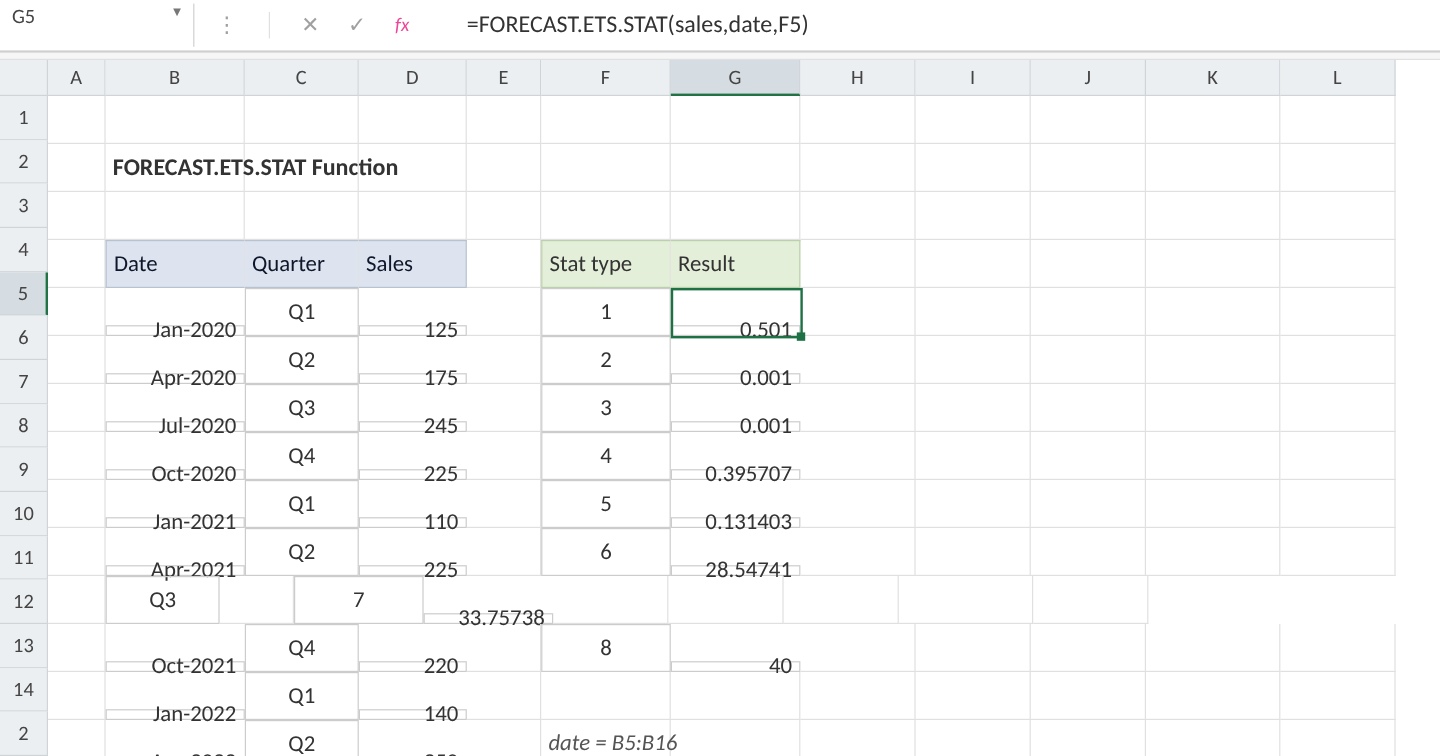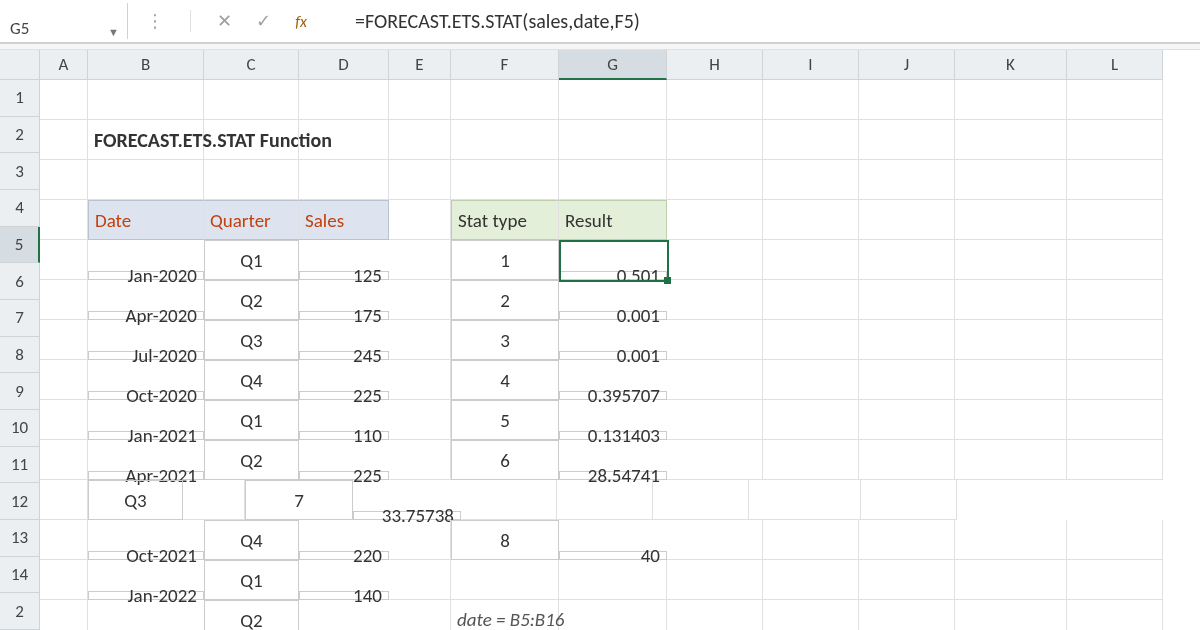--- a/index.html
+++ b/index.html
@@ -1,23 +1,23 @@
 <!DOCTYPE html>
 <html><head>
   <meta charset="utf-8">
   <style>
     * { box-sizing: border-box; margin: 0; padding: 0; }
     body { font-family: Calibri, "Segoe UI", Arial, sans-serif; background: #fff; overflow: hidden; }
     .app { width: 1200px; height: 630px; display: flex; flex-direction: column; }
     .formula-bar { display: flex; align-items: center; height: 44px; border-bottom: 2px solid #d0d0d0; background: #fff; }
-    .name-box { width: 128px; height: 36px; display: flex; align-items: flex-end; justify-content: space-between; padding: 0 8px 0 10px; border-right: 1px solid #d0d0d0; font-size: 17px; color: #444; }
+    .name-box { width: 162px; height: 36px; display: flex; align-items: flex-start; justify-content: space-between; padding: 0 8px 0 10px; border-right: 1px solid #d0d0d0; font-size: 17px; color: #444; }
     .name-box .dd { color: #777; font-size: 11px; }
     .fb-icons { display: flex; align-items: center; gap: 24px; padding: 0 18px; color: #a0a0a0; font-size: 18px; }
     .fb-icons .sep { width: 1px; height: 22px; background: #e0e0e0; margin: 0 2px; }
-    .fx { font-style: italic; font-size: 16px; color: #a16207; }
+    .fx { font-style: italic; font-size: 16px; color: #ec4899; }
     .formula-input { flex: 1; padding-left: 30px; font-size: 20px; color: #333; }
     .ruler-area { display: flex; height: 6px; background: #f6f6f6; border-bottom: 1px solid #e0e0e0; }
     .grid-wrap { flex: 1; display: flex; overflow: hidden; }
     .corner { width: 40px; height: 30px; background: #eceff1; border-right: 1px solid #cfd4d8; border-bottom: 1px solid #cfd4d8; }
     .col-headers { display: flex; height: 30px; }
     .ch { background: #eceff1; border-right: 1px solid #cfd4d8; border-bottom: 1px solid #cfd4d8; display: flex; align-items: center; justify-content: center; font-size: 17px; color: #444; }
     .ch.active { background: #d5dde3; border-bottom: 2px solid #217346; }
     .row-headers { display: flex; flex-direction: column; }
     .rh { width: 40px; background: #eceff1; border-right: 1px solid #cfd4d8; border-bottom: 1px solid #cfd4d8; display: flex; align-items: center; justify-content: center; font-size: 17px; color: #444; }
     .rh.active { background: #d5dde3; border-right: 2px solid #217346; }
@@ -31,21 +31,21 @@
     .colE { width: 62px; }
     .colF { width: 108px; }
     .colG { width: 108px; }
     .colH { width: 96px; }
     .colI { width: 96px; }
     .colJ { width: 96px; }
     .colK { width: 112px; }
     .colL { width: 96px; }
     .row-h { height: 40px; }
     .bold-title { font-weight: 700; font-size: 20px; color: #333; }
-    .tbl-hdr { background: #dde4f0; color: #c2410c; font-size: 19px; border-top: 1px solid #b9c2d0; border-bottom: 1px solid #b9c2d0; }
+    .tbl-hdr { background: #dde4f0; color: #0f172a; font-size: 19px; border-top: 1px solid #b9c2d0; border-bottom: 1px solid #b9c2d0; }
     .tbl-hdr.first { border-left: 1px solid #b9c2d0; }
     .tbl-hdr.last { border-right: 1px solid #b9c2d0; }
     .tbl-hdr2 { background: #e4efda; color: #333; border-top: 1px solid #bcd0ad; border-bottom: 1px solid #bcd0ad; }
     .tbl-hdr2.first { border-left: 1px solid #bcd0ad; }
     .tbl-hdr2.last { border-right: 1px solid #bcd0ad; }
     .data-cell { border: 1px solid #ccc; }
     .txt-r { justify-content: flex-end; margin-top: 31px; }
     .txt-c { justify-content: center; }
     .italic { font-style: italic; color: #555; }
     .active-cell { position: absolute; border: 2px solid #1e7145; box-sizing: border-box; z-index: 5; }

